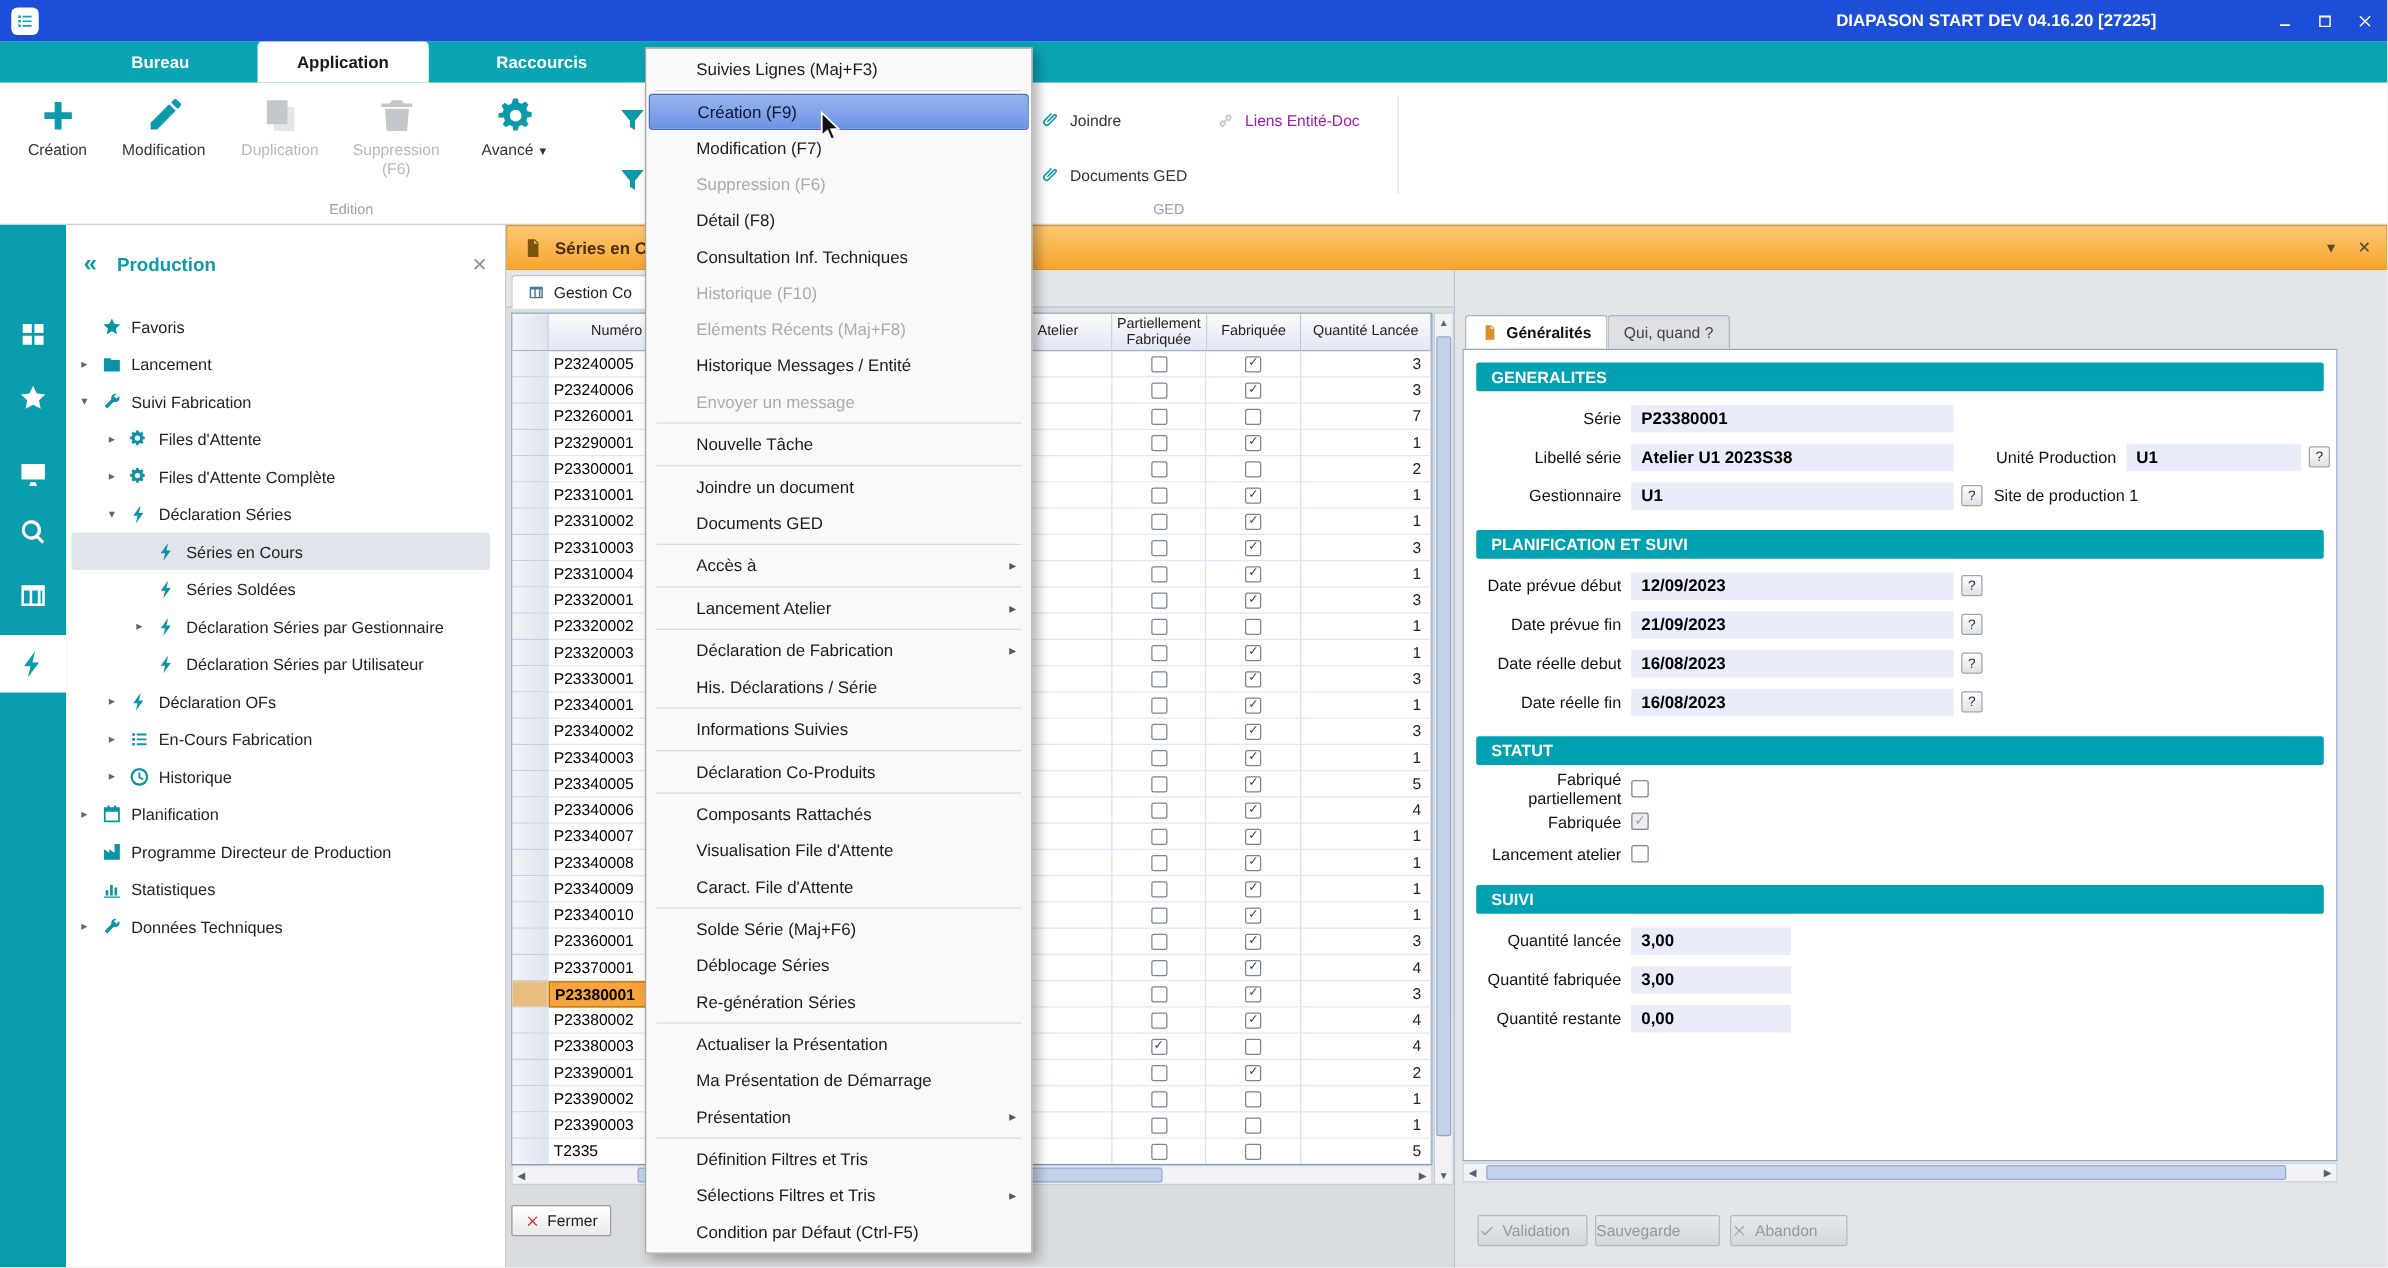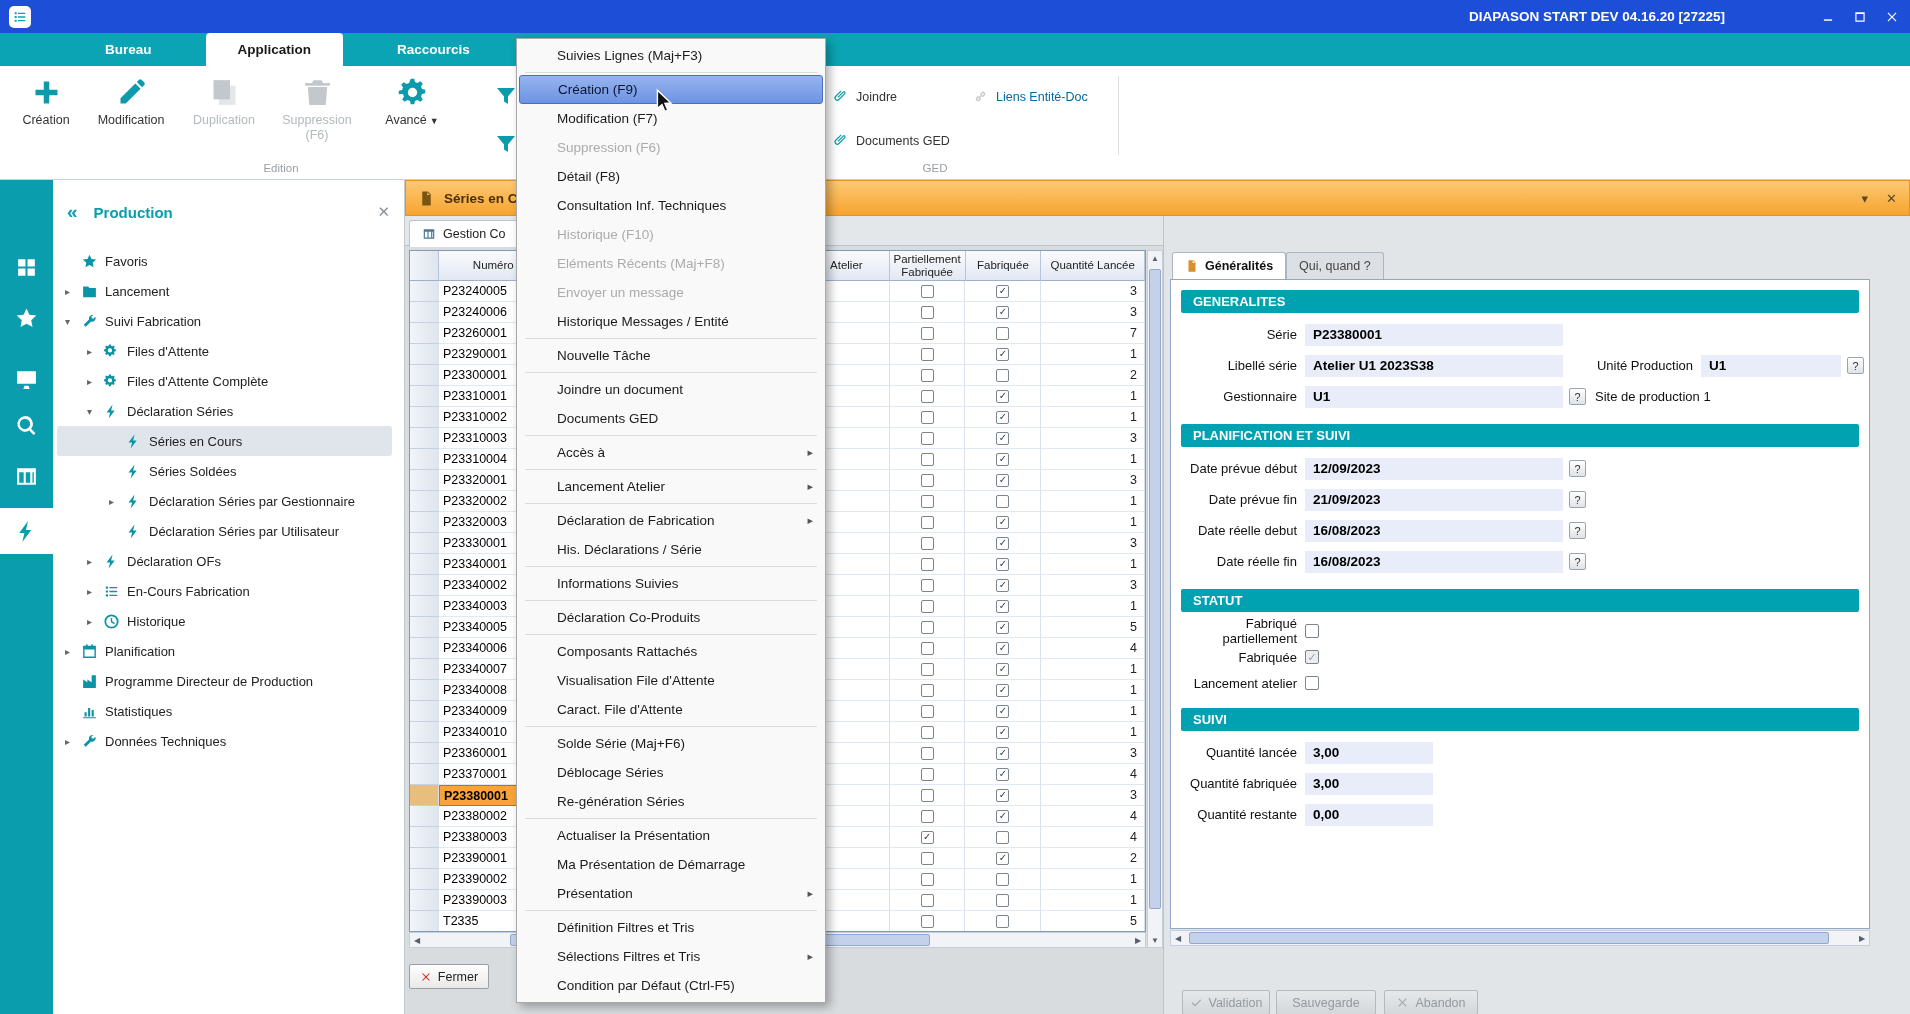--- a/index.html
+++ b/index.html
@@ -21,21 +21,21 @@
 .rtab.active{background:#fff;color:#1a1a1a;border-radius:4px 4px 0 0}
 
 
 .ribbon{position:absolute;left:0;top:66px;right:0;height:114px;background:#fff;border-bottom:1px solid #c9d2d8;z-index:3}
 .rbtn{position:absolute;display:flex;flex-direction:column;align-items:center;font-size:12.5px;color:#333;text-align:center;line-height:15px}
 .rbtn .bic{width:33px;height:33px;margin-bottom:4px}
 .rbtn.disabled{color:#b3b9bd}
 .sqbtn{position:absolute;width:32px;height:32px;color:#0d9aab;padding:4px}
 .smallbtn{position:absolute;display:flex;align-items:center;gap:7px;font-size:12.5px;color:#333}
 .smallbtn .bic{width:17px;height:17px}
-.smallbtn.disabled{color:#0369a1}
+.smallbtn.disabled{color:#a21caf}
 .rgroup-label{position:absolute;bottom:5px;font-size:11.5px;color:#98a0a6;width:80px;text-align:center}
 .rvsep{position:absolute;top:10px;bottom:24px;width:1px;background:#dde2e6}
 .caret{font-size:9px;margin-left:3px;color:#333}
 
 
 .strip{position:absolute;left:0;top:180px;width:53px;bottom:0;background:#0a9dad;z-index:2}
 .sicon{position:absolute;left:0;width:53px;height:46px;display:flex;align-items:center;justify-content:center;color:#fff}
 .sicon .ic{width:25px;height:25px}
 .sicon.sel{background:#fff;color:#0a9dad}
 
@@ -99,21 +99,21 @@
 .frow.crow{height:26px}
 .flabel{width:118px;text-align:right;margin-right:8px;font-size:13px;color:#111;flex:none}
 .flabel.l2{width:98px;margin-left:32px}
 .fval{width:258px;height:22px;background:#e9edf9;font-weight:bold;font-size:13.5px;display:flex;align-items:center;padding-left:8px;color:#000;flex:none}
 .fval.v2{width:140px}
 .fval.qty{width:128px}
 .fhelp{width:17px;height:17px;border:1px solid #9aa4ae;background:linear-gradient(#fff,#dfe3e7);font-size:11px;display:flex;align-items:center;justify-content:center;margin-left:6px;border-radius:2px;color:#333;flex:none}
 .fsuffix{margin-left:9px;font-size:13px;color:#111}
 .frow .cbox{width:14px;height:14px;font-size:11px}
 .detailpane .hscroll{left:6px;top:714px;width:700px}
-.dbtn{position:absolute;top:774px;height:25px;background:linear-gradient(#e6e9ec,#d3d7da);border:1px solid #b3b9be;border-radius:2px;color:#93999e;font-size:12.5px;display:flex;align-items:center;justify-content:center;gap:6px}
+.dbtn{position:absolute;top:756px;height:25px;background:linear-gradient(#e6e9ec,#d3d7da);border:1px solid #b3b9be;border-radius:2px;color:#93999e;font-size:12.5px;display:flex;align-items:center;gap:6px}
 .dbtn .ic{width:13px;height:13px;color:#a2a8ad}
 
 
 .cmenu{position:absolute;left:516px;top:38px;width:310px;background:#f9f9f9;border:1px solid #a8a8a8;box-shadow:4px 4px 9px rgba(0,0,0,.30);padding:2px;z-index:50}
 .mitem{height:29px;display:flex;align-items:center;padding:0 10px 0 38px;font-size:13.5px;color:#1b1b1b;position:relative;white-space:nowrap}
 .mitem.disabled{color:#ababab}
 .mitem.hl{background:linear-gradient(#96b4ee,#6d93e4);border:1px solid #4a6fc2;border-radius:3px;color:#0a1630}
 .mitem .sub{position:absolute;right:10px;font-size:11px;color:#555}
 .msep{height:1px;background:#dcdcdc;margin:2px 6px}
 
@@ -1040,25 +1040,25 @@
       </div>
       <div class="mitem">
         <span>Consultation Inf. Techniques</span>
       </div>
       <div class="mitem disabled">
         <span>Historique (F10)</span>
       </div>
       <div class="mitem disabled">
         <span>Eléments Récents (Maj+F8)</span>
       </div>
+      <div class="mitem">
+        <span>Historique Messages / Entité</span>
+      </div>
       <div class="mitem disabled">
         <span>Envoyer un message</span>
-      </div>
-      <div class="mitem">
-        <span>Historique Messages / Entité</span>
       </div>
       <div class="msep"></div>
       <div class="mitem">
         <span>Nouvelle Tâche</span>
       </div>
       <div class="msep"></div>
       <div class="mitem">
         <span>Joindre un document</span>
       </div>
       <div class="mitem">

